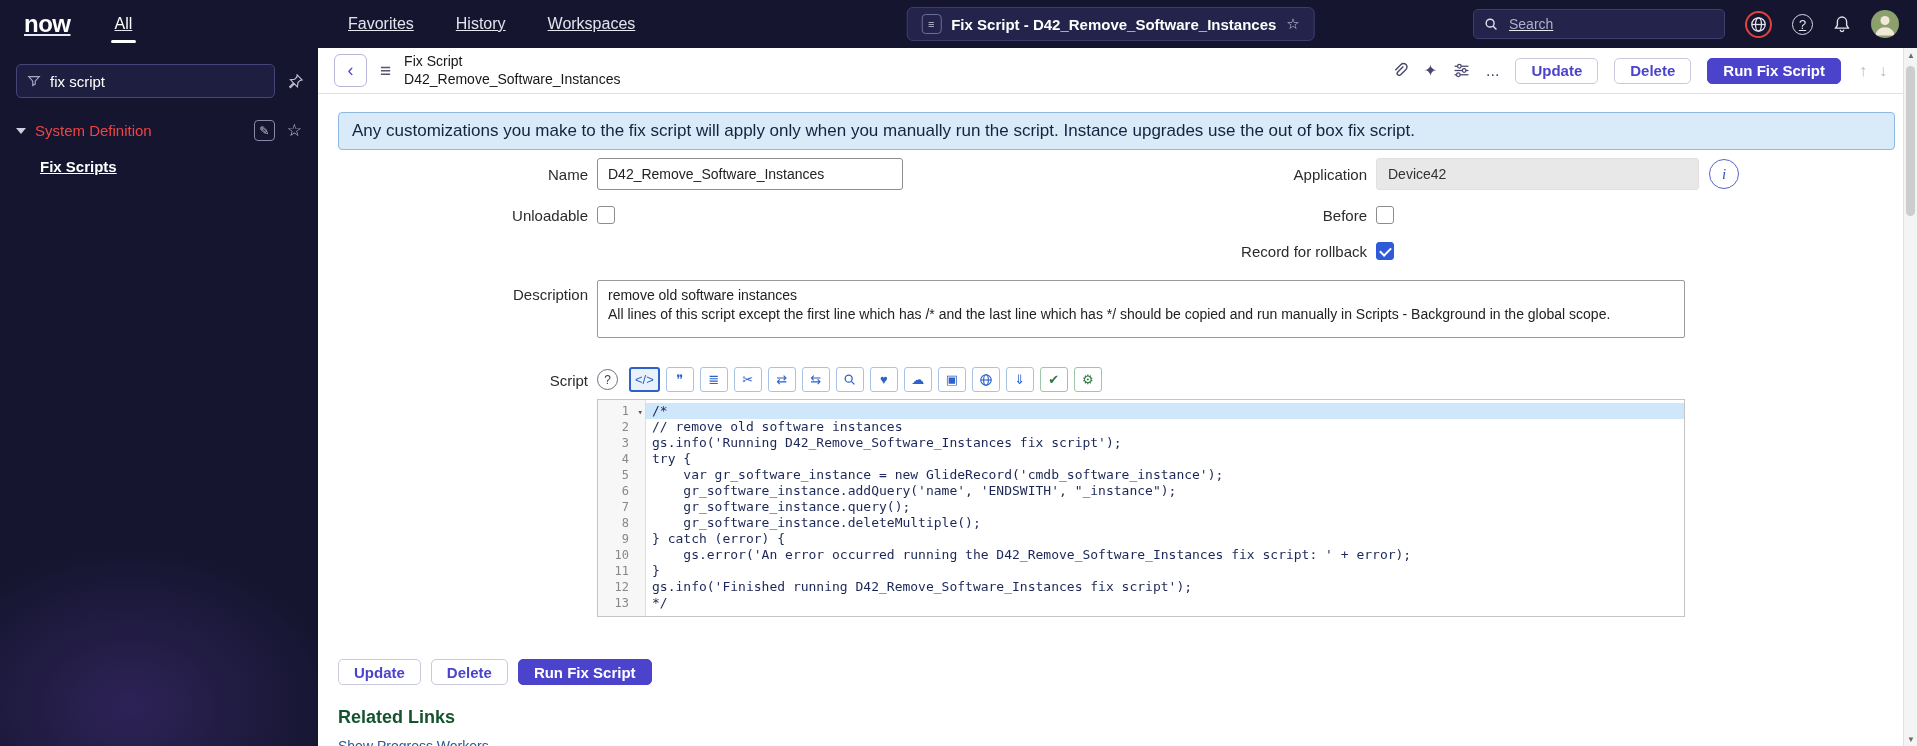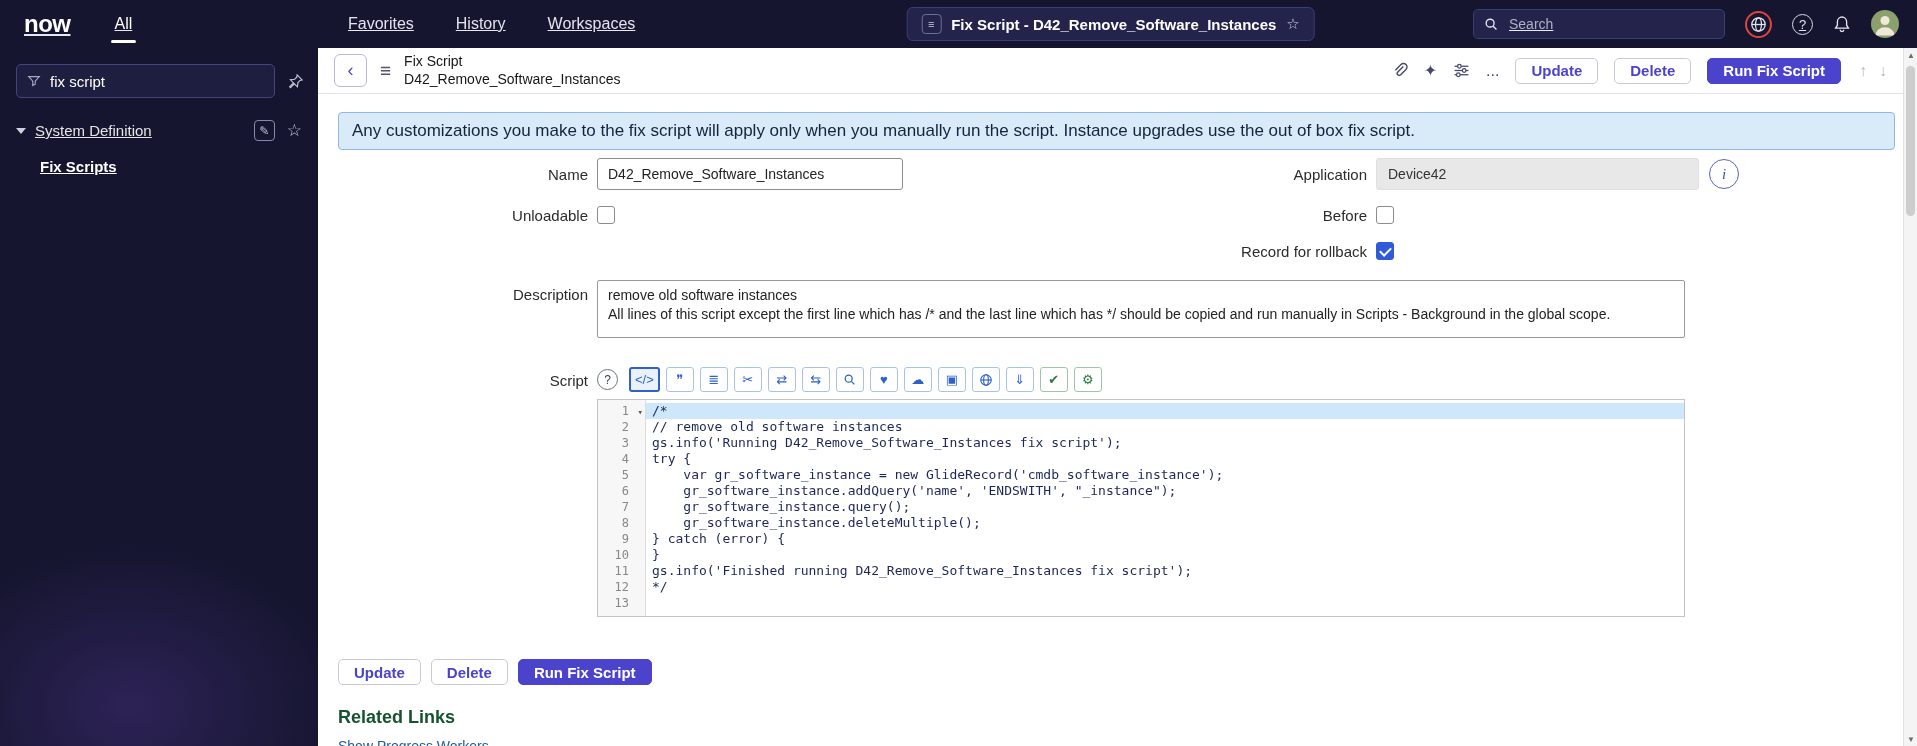--- a/index.html
+++ b/index.html
@@ -35,21 +35,21 @@
   .sidebar { width:318px; flex:none; background:var(--topnav-bg,#15152f); color:#e6e6ee; position:relative; overflow:hidden; }
   .sidebar::after { content:""; position:absolute; left:-80px; bottom:-120px; width:420px; height:320px; background:radial-gradient(closest-side, rgba(90,60,160,0.35), rgba(90,60,160,0)); pointer-events:none; }
   .filter-row { display:flex; align-items:center; gap:12px; padding:16px 14px 0 16px; }
   .filter-box { flex:1; display:flex; align-items:center; gap:9px; height:34px; background:#1e1e41; border:1px solid #45457a; border-radius:5px; padding:0 10px; }
   .filter-box input { flex:1; background:transparent; border:none; color:#fff; font-size:15px; }
   .funnel { color:#a9a9c4; display:grid; place-items:center; }
   .pin-btn { color:#c2c2d6; display:grid; place-items:center; }
   .tree { padding:22px 16px 0 16px; font-size:15px; }
   .tree-section { display:flex; align-items:center; gap:9px; }
   .chev-down { width:0; height:0; border-left:5px solid transparent; border-right:5px solid transparent; border-top:6px solid #cfcfe0; }
-  .tree-link { color:#e5e5e5; text-decoration:underline; cursor:pointer; }
+  .tree-link { color:#ef4444; cursor:pointer; }
   .tree-icons { margin-left:auto; display:flex; align-items:center; gap:12px; color:#c5c5d8; }
   .edit-box { width:21px; height:21px; border:1px solid #8888a8; border-radius:4px; display:grid; place-items:center; font-size:12px; }
   .star-glyph { font-size:17px; }
   .tree-child { margin:17px 0 0 24px; }
   .tree-child a { color:#fff; font-weight:700; text-decoration:underline; cursor:pointer; }
 
   
   .main { flex:1; background:#fff; position:relative; overflow:hidden; }
   .rec-header { height:46px; display:flex; align-items:center; gap:13px; padding:0 30px 0 16px; border-bottom:1px solid #e1e1e6; background:#fff; }
   .back-btn { width:33px; height:33px; border:1px solid #b7b7d9; border-radius:6px; color:var(--primary,#4b43cc); font-size:18px; display:grid; place-items:center; background:#fff; }
@@ -318,20 +318,21 @@
             <div class="code">
                 <div class="cl active">/*</div>
                 <div class="cl">// remove old software instances</div>
                 <div class="cl">gs.info('Running D42_Remove_Software_Instances fix script');</div>
                 <div class="cl">try {</div>
                 <div class="cl">    var gr_software_instance = new GlideRecord('cmdb_software_instance');</div>
                 <div class="cl">    gr_software_instance.addQuery('name', 'ENDSWITH', "_instance");</div>
                 <div class="cl">    gr_software_instance.query();</div>
                 <div class="cl">    gr_software_instance.deleteMultiple();</div>
                 <div class="cl">} catch (error) {</div>
+                <div class="cl">    gs.error('An error occurred running the D42_Remove_Software_Instances fix script: ' + error);</div>
                 <div class="cl">}</div>
                 <div class="cl">gs.info('Finished running D42_Remove_Software_Instances fix script');</div>
                 <div class="cl">*/</div>
               </div>
           </div>
         </div>
       </div>
 
       <div class="footer">
         <button class="btn">Update</button>

